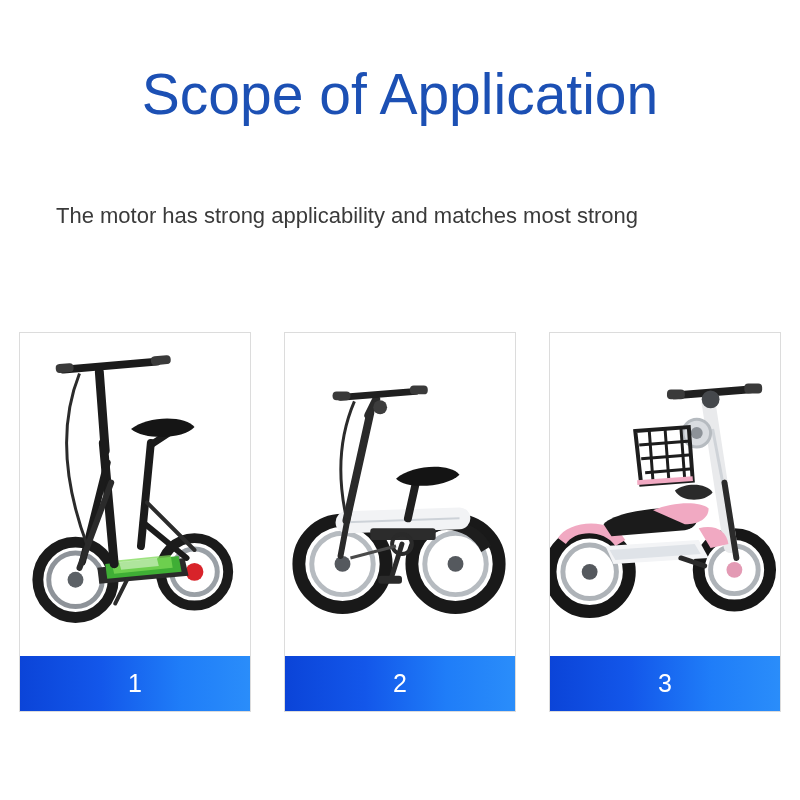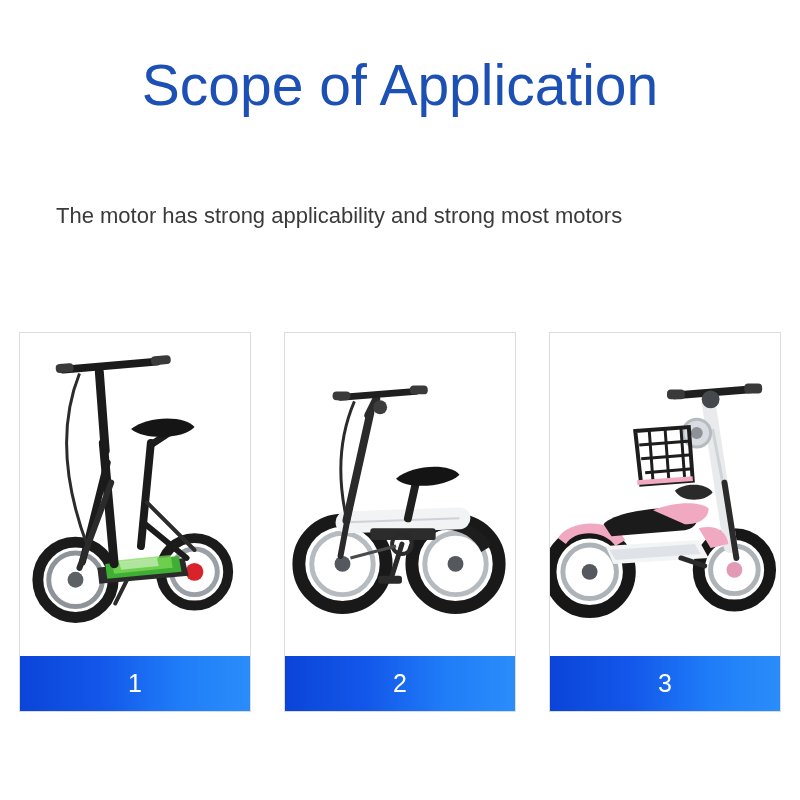--- a/index.html
+++ b/index.html
@@ -14,21 +14,21 @@
     overflow: hidden;
   }
   .page {
     position: relative;
     width: 800px;
     height: 800px;
     background: #ffffff;
   }
   .title {
     position: absolute;
-    top: 51px;
+    top: 60px;
     left: 0;
     width: 800px;
     text-align: center;
     font-size: 57px;
     line-height: 68px;
     font-weight: 400;
     color: #1c50b4;
     letter-spacing: 0px;
     font-family: "Liberation Sans", sans-serif;
   }
@@ -90,21 +90,21 @@
     height: 100%;
   }
 </style>
 </head>
 <body>
 
 <div class="page">
 
   <div class="title">Scope of Application</div>
 
-  <div class="subtitle">The motor has strong applicability and strong most motors</div>
+  <div class="subtitle">The motor has strong applicability and matches most strong</div>
 
   <div class="cards">
 
     <div class="card">
       <div class="card-image">
         <div class="art">
           <svg viewBox="0 0 232 324" xmlns="http://www.w3.org/2000/svg">
 
             <circle cx="56" cy="248" r="38" fill="none" stroke="#1b1b1b" stroke-width="11"></circle>
             <circle cx="56" cy="248" r="27" fill="none" stroke="#8e9399" stroke-width="5"></circle>

